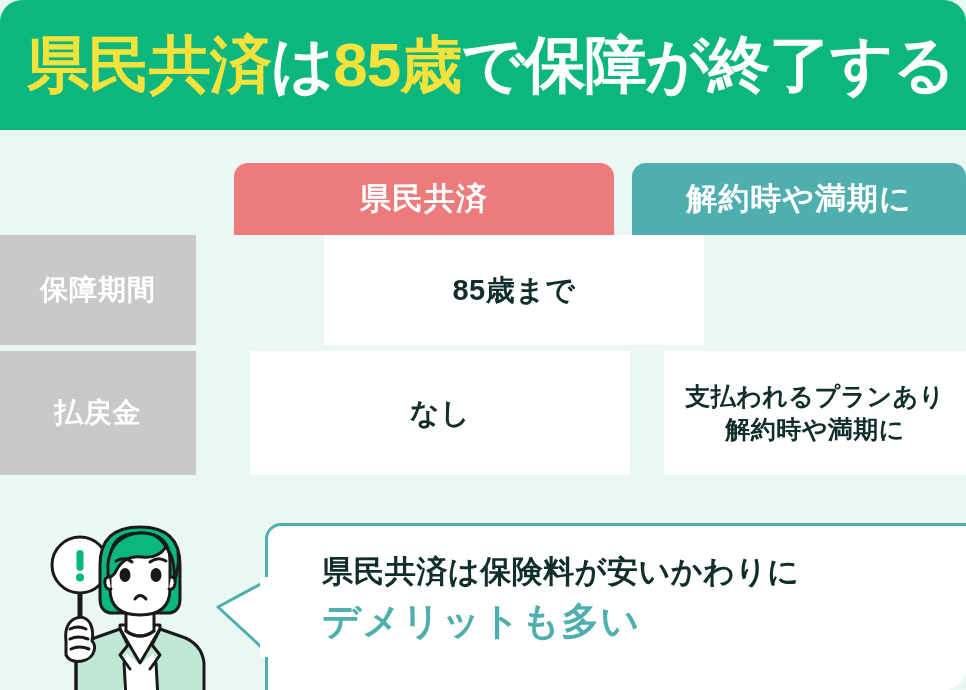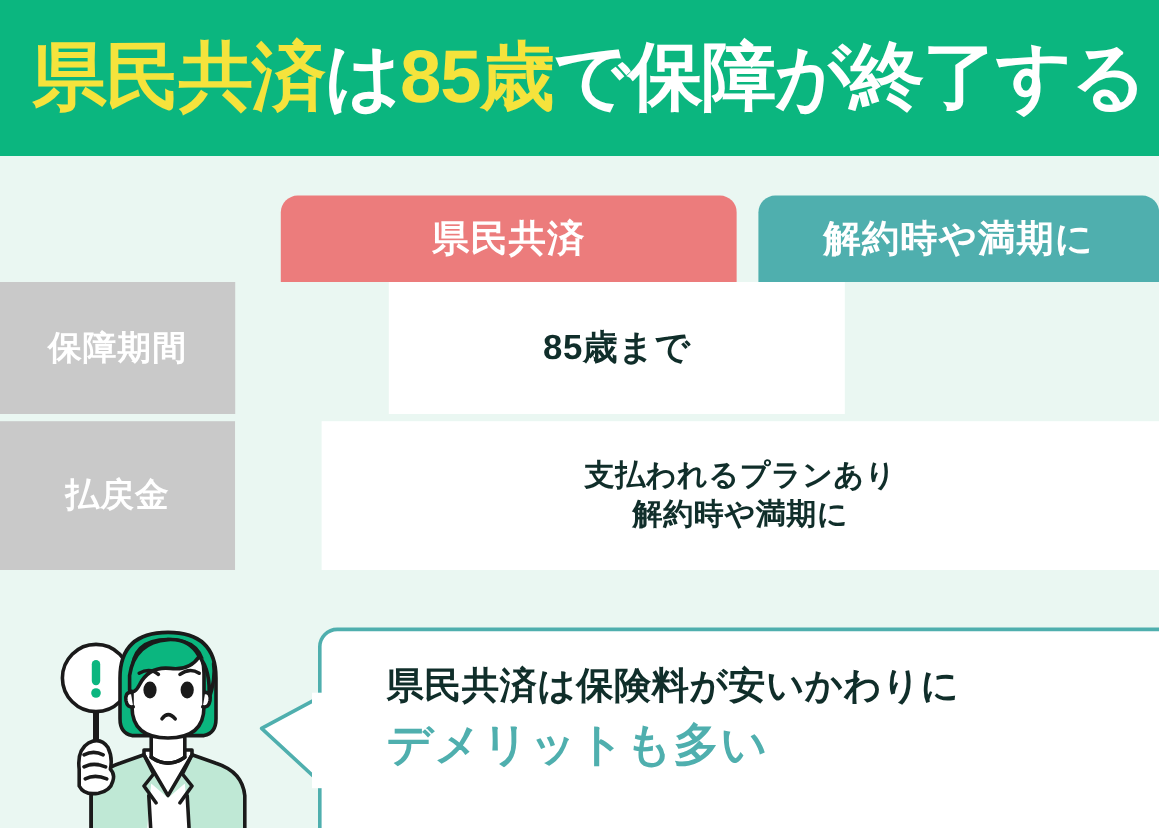--- a/index.html
+++ b/index.html
@@ -14,20 +14,21 @@
     font-family: "Liberation Sans", "DejaVu Sans", sans-serif;
     -webkit-font-smoothing: antialiased;
   }
 
   #infographic {
     position: relative;
     width: 966px;
     height: 690px;
     background: #eaf7f2;
     overflow: hidden;
+    border-radius: 22px;
   }
 
   
   .title-banner {
     position: absolute;
     left: 0;
     top: 0;
     width: 966px;
     height: 130px;
     background: #0bb67f;
@@ -208,20 +209,21 @@
       <div class="c-sep"></div>
       <div class="data-cell c-a">85歳まで</div>
       <div class="c-colgap"></div>
     </div>
 
     <div class="t-gap-v"></div>
 
     <div class="body-row row2">
       <div class="lab-cell c-label">払戻金</div>
       <div class="c-sep"></div>
+      <div class="data-cell c-a">なし</div>
       <div class="c-colgap"></div>
       <div class="data-cell two-line c-b">
         <div>
           <div>支払われるプランあり</div>
           <div>解約時や満期に</div>
         </div>
       </div>
     </div>
 
   </div>

